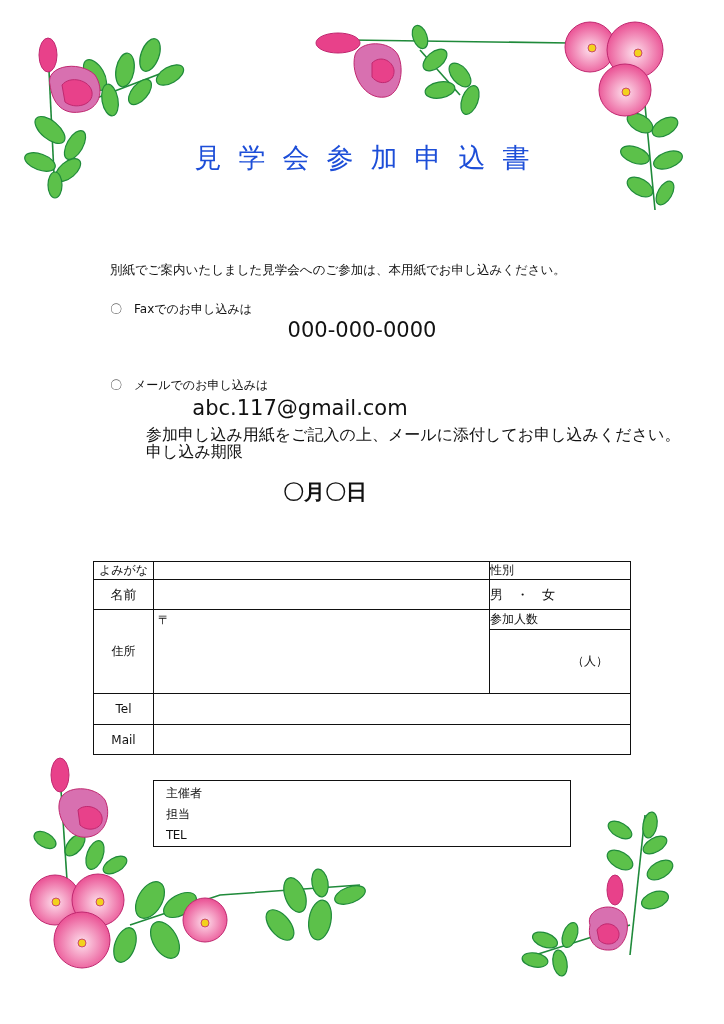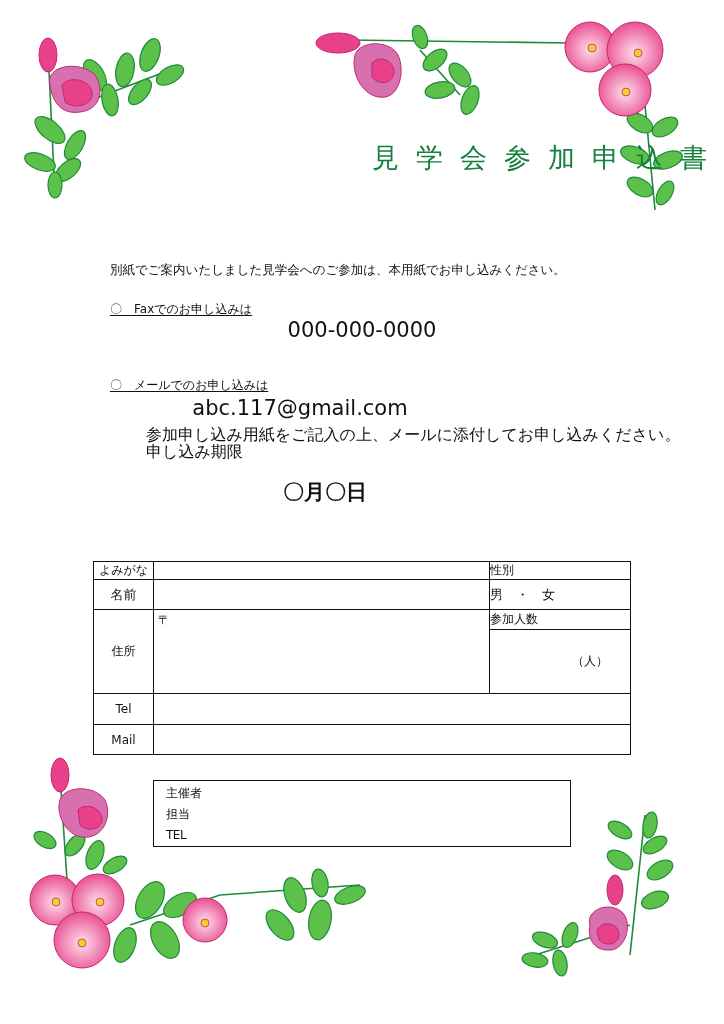--- a/index.html
+++ b/index.html
@@ -1,22 +1,22 @@
 <!DOCTYPE html>
 <html><head>
   <meta charset="utf-8">
   <style>
     html, body { margin:0; padding:0; background:#ffffff; }
     body { width:724px; height:1024px; position:relative; overflow:hidden;
            font-family:"DejaVu Sans", "Liberation Sans", sans-serif; color:#111; }
     .abs { position:absolute; }
-    .title { left:0; width:724px; top:140px; text-align:right; font-size:27px;
-             letter-spacing:17px; font-weight:300; color:#15803d; text-indent:17px; }
+    .title { left:0; width:724px; top:140px; text-align:center; font-size:27px;
+             letter-spacing:17px; font-weight:300; color:#1d4ed8; text-indent:17px; }
     .intro { left:110px; top:262px; font-size:12.5px; }
-    .sec-head { left:110px; font-size:12px; text-decoration:underline; text-underline-offset:2px; }
+    .sec-head { left:110px; font-size:12px; text-underline-offset:2px; }
     .fax-num { left:0; width:724px; text-align:center; top:318px; font-size:21px; }
     .email { left:0; width:600px; text-align:center; top:396px; font-size:21px; }
     .note { left:146px; font-size:16px; }
     .deadline { left:0; width:650px; text-align:center; top:478px; font-size:21px; font-weight:bold; }
 
     table.form { position:absolute; left:93px; top:561px; width:538px; border-collapse:collapse; }
     table.form td { border:1.6px solid #111; padding:0; font-size:12px; vertical-align:middle; }
     .lbl { width:59px; text-align:center; }
     .rc { width:118px; text-align:left; }
     .small { font-size:9px; }

